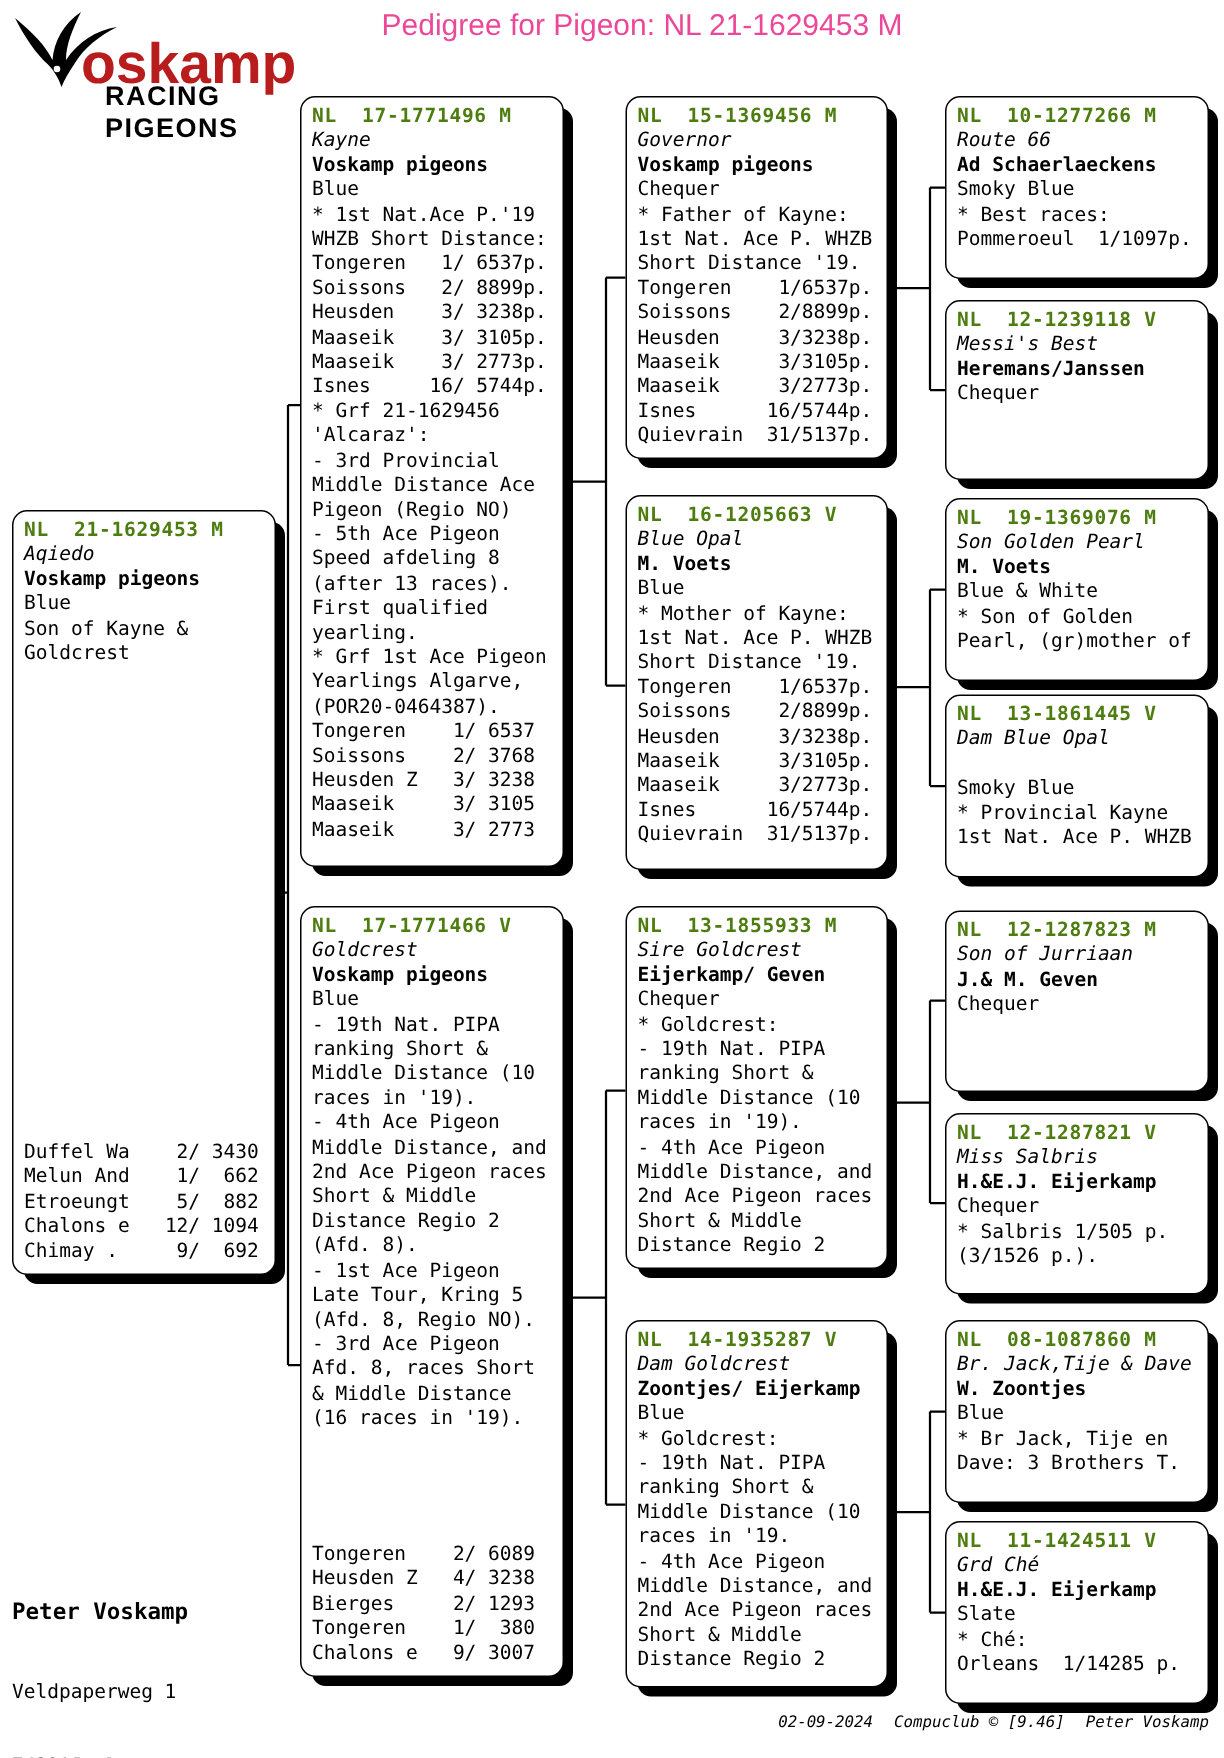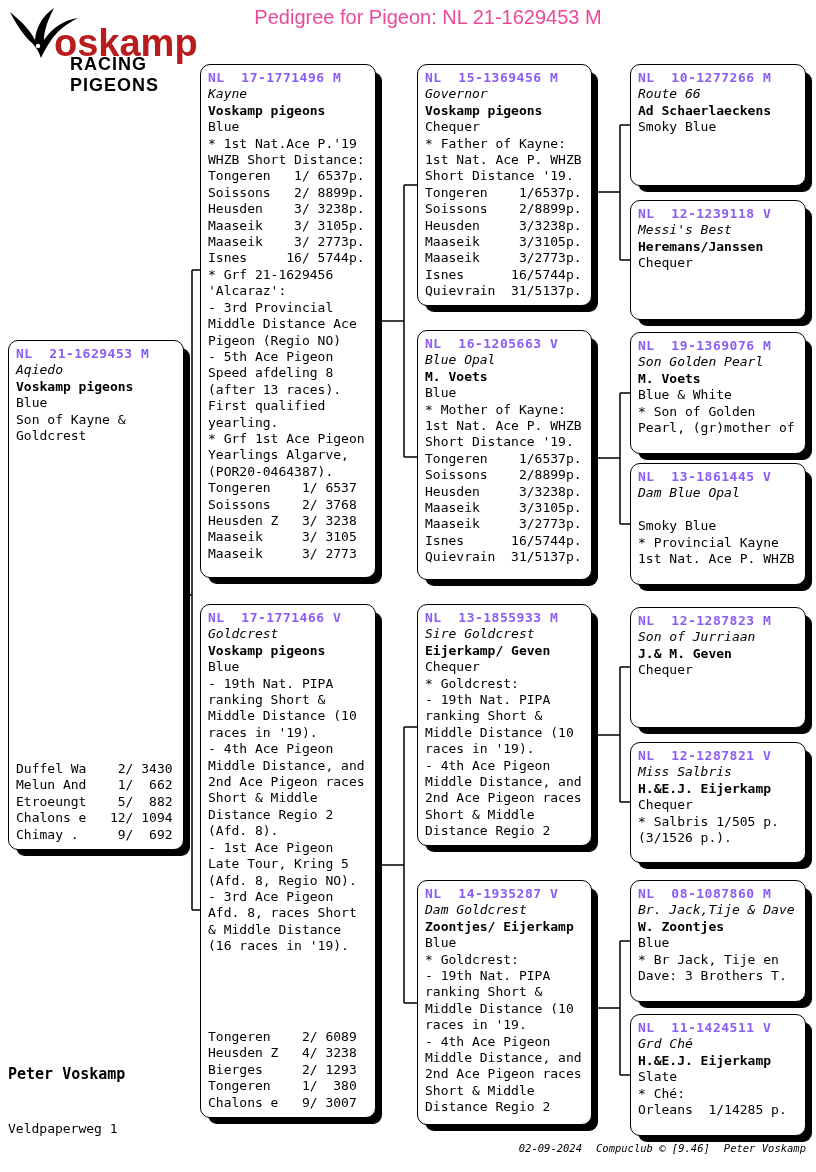--- a/index.html
+++ b/index.html
@@ -30,21 +30,21 @@
   
   .connectors{position:absolute;left:0;top:0;z-index:0;}
   
   .pbox{
     position:absolute;background:#fff;border:1.5px solid #000;border-radius:10px;
     box-shadow:7px 7px 0 -1px #000;
     box-sizing:border-box;padding:5px 7px 6px 7px;
     display:flex;flex-direction:column;z-index:1;
     font-size:13px;line-height:16.4px;white-space:pre;overflow:hidden;
   }
-  .ring{font-weight:bold;color:#8b5cf6;letter-spacing:0.5px;min-height:16.4px;}
+  .ring{font-weight:bold;color:#4d7c0f;letter-spacing:0.5px;min-height:16.4px;}
   .pname{font-style:italic;min-height:16.4px;}
   .fancier{font-weight:bold;min-height:16.4px;}
   .pcolor{min-height:16.4px;}
   .notes .tline{min-height:16.4px;}
   .results{margin-top:auto;}
   .results .tline{min-height:16.4px;}
   
   .footer-left{position:absolute;left:8px;top:1033px;font-size:13px;line-height:16.5px;white-space:pre;}
   .footer-name{font-weight:bold;font-size:15px;margin-bottom:5px;}
   .footer-right{
@@ -145,20 +145,21 @@
   <div class="fancier">Zoontjes/ Eijerkamp</div>
   <div class="pcolor">Blue</div>
   <div class="notes"><div class="tline">* Goldcrest:</div><div class="tline">- 19th Nat. PIPA</div><div class="tline">ranking Short &amp;</div><div class="tline">Middle Distance (10</div><div class="tline">races in '19.</div><div class="tline">- 4th Ace Pigeon</div><div class="tline">Middle Distance, and</div><div class="tline">2nd Ace Pigeon races</div><div class="tline">Short &amp; Middle</div><div class="tline">Distance Regio 2</div></div>
 </div>
 
 <div class="pbox" style="left:630px;top:64px;width:176px;height:122px">
   <div class="ring">NL  10-1277266 M</div>
   <div class="pname">Route 66</div>
   <div class="fancier">Ad Schaerlaeckens</div>
   <div class="pcolor">Smoky Blue</div>
+  <div class="notes"><div class="tline">* Best races:</div><div class="tline">Pommeroeul  1/1097p.</div></div>
 </div>
 
 <div class="pbox" style="left:630px;top:200px;width:176px;height:120px">
   <div class="ring">NL  12-1239118 V</div>
   <div class="pname">Messi's Best</div>
   <div class="fancier">Heremans/Janssen</div>
   <div class="pcolor">Chequer</div>
 </div>
 
 <div class="pbox" style="left:630px;top:332px;width:176px;height:122px">

